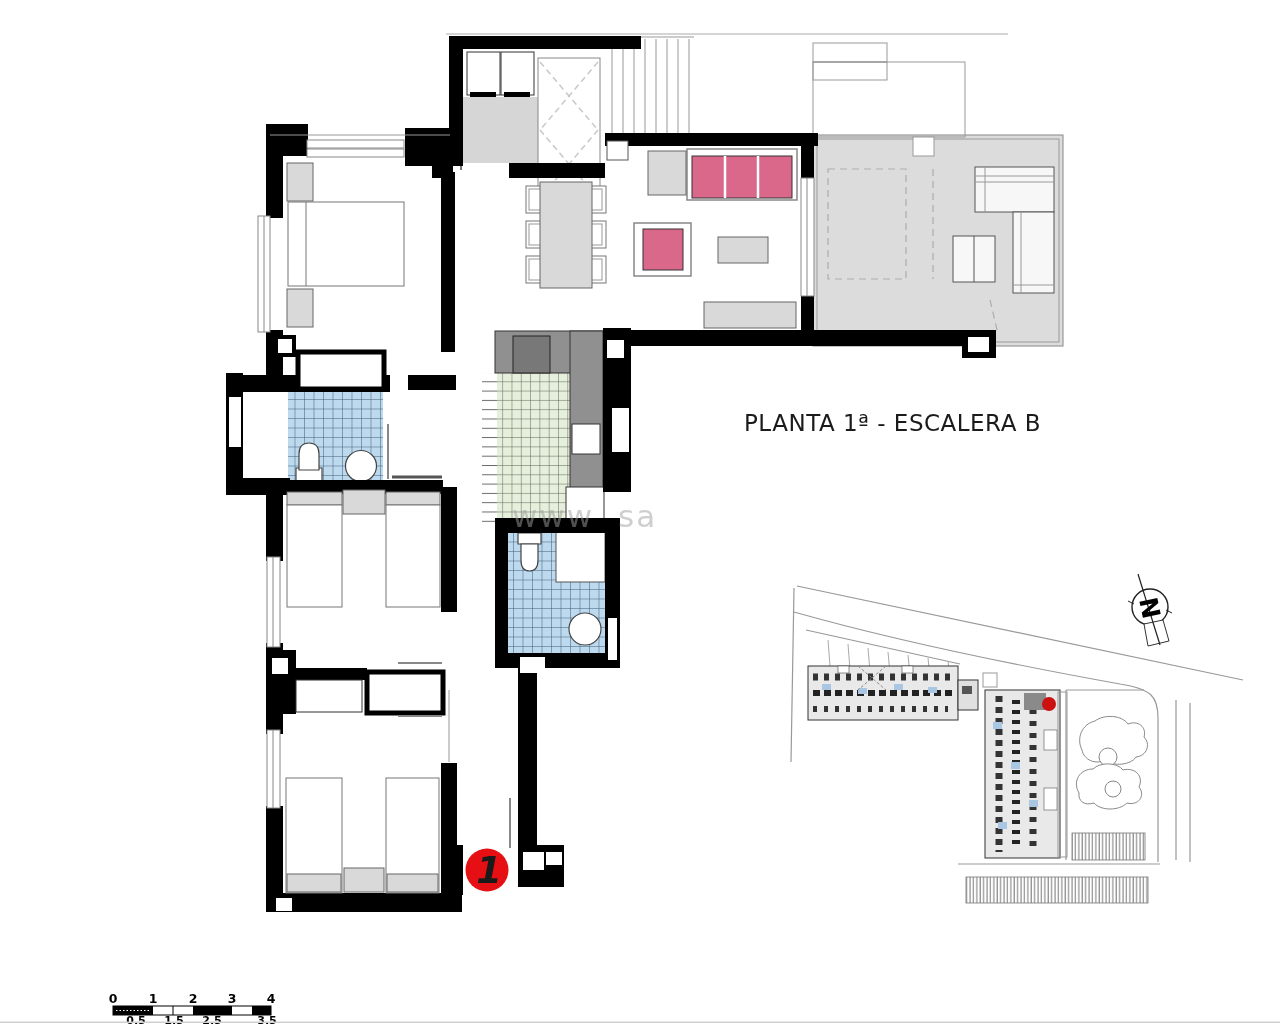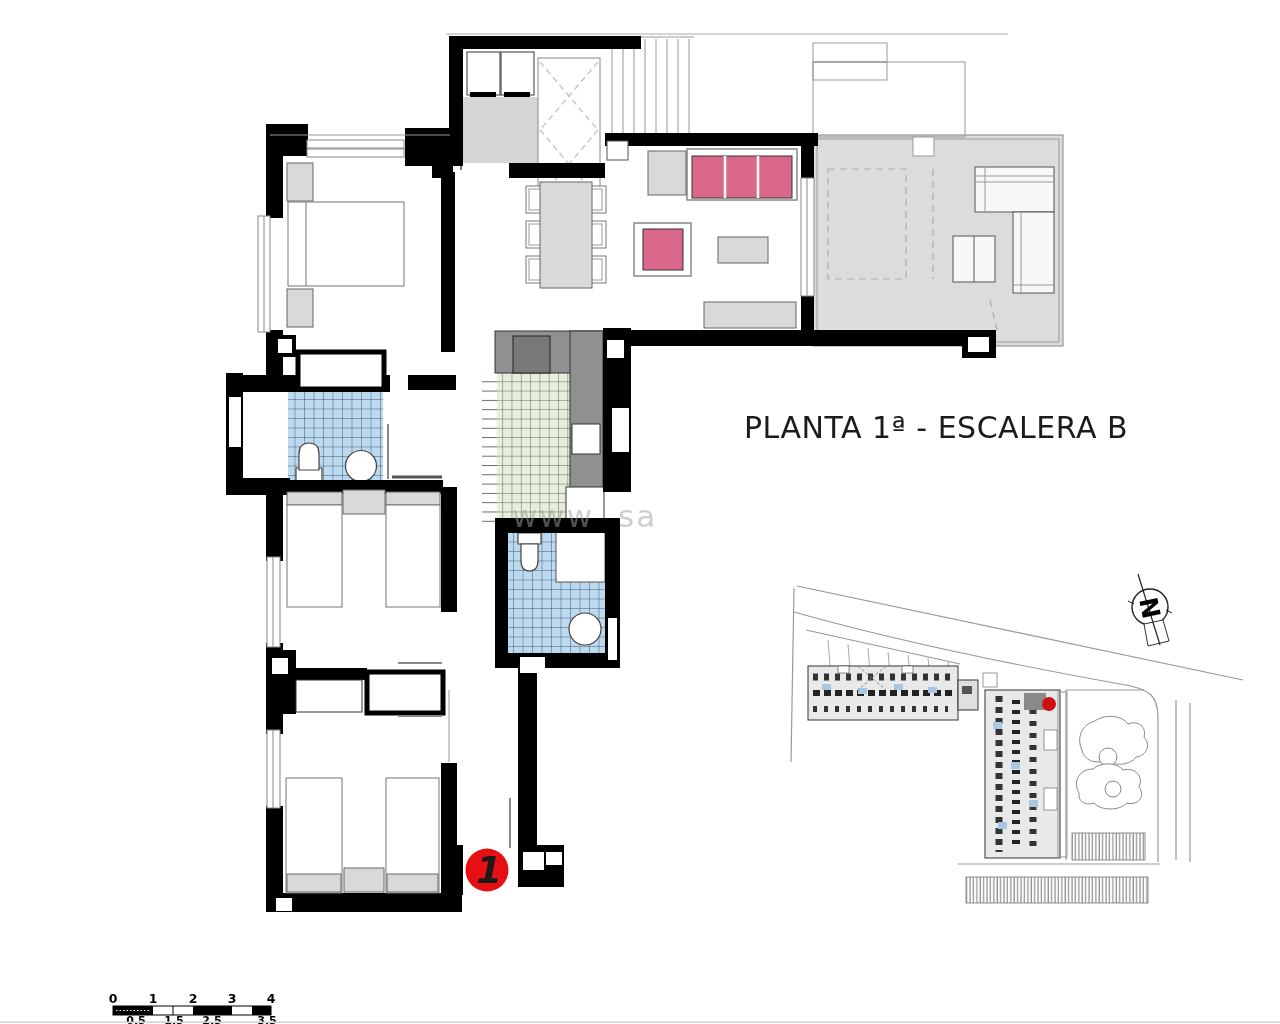--- a/index.html
+++ b/index.html
@@ -5,21 +5,21 @@
   html,body{margin:0;padding:0;background:#fff;}
   .canvas{position:relative;width:1280px;height:1024px;background:#ffffff;overflow:hidden;
           font-family:"DejaVu Sans","Liberation Sans",sans-serif;}
   svg{position:absolute;left:0;top:0;}
   .w{fill:#000;}
   .inset{fill:#fff;}
   .thin{fill:none;stroke:#999;stroke-width:1;}
   .furn{fill:#d9d9d9;stroke:#666;stroke-width:1;}
   .white-furn{fill:#fff;stroke:#777;stroke-width:1;}
   .fix{fill:#fff;stroke:#444;stroke-width:1.2;}
-  .page-title{position:absolute;left:744px;top:410px;font-size:30px;letter-spacing:.5px;
+  .page-title{position:absolute;left:744px;top:410px;font-size:23px;letter-spacing:.5px;
               color:#1b1b1b;white-space:nowrap;}
   .watermark{position:absolute;top:498px;left:512px;width:220px;color:#9e9e9e;opacity:.5;
              font-size:31px;letter-spacing:2px;}
   .watermark span{position:absolute;top:0;}
   .wm2{left:106px;}
 </style>
 </head>
 <body>
 
 <div class="canvas">

